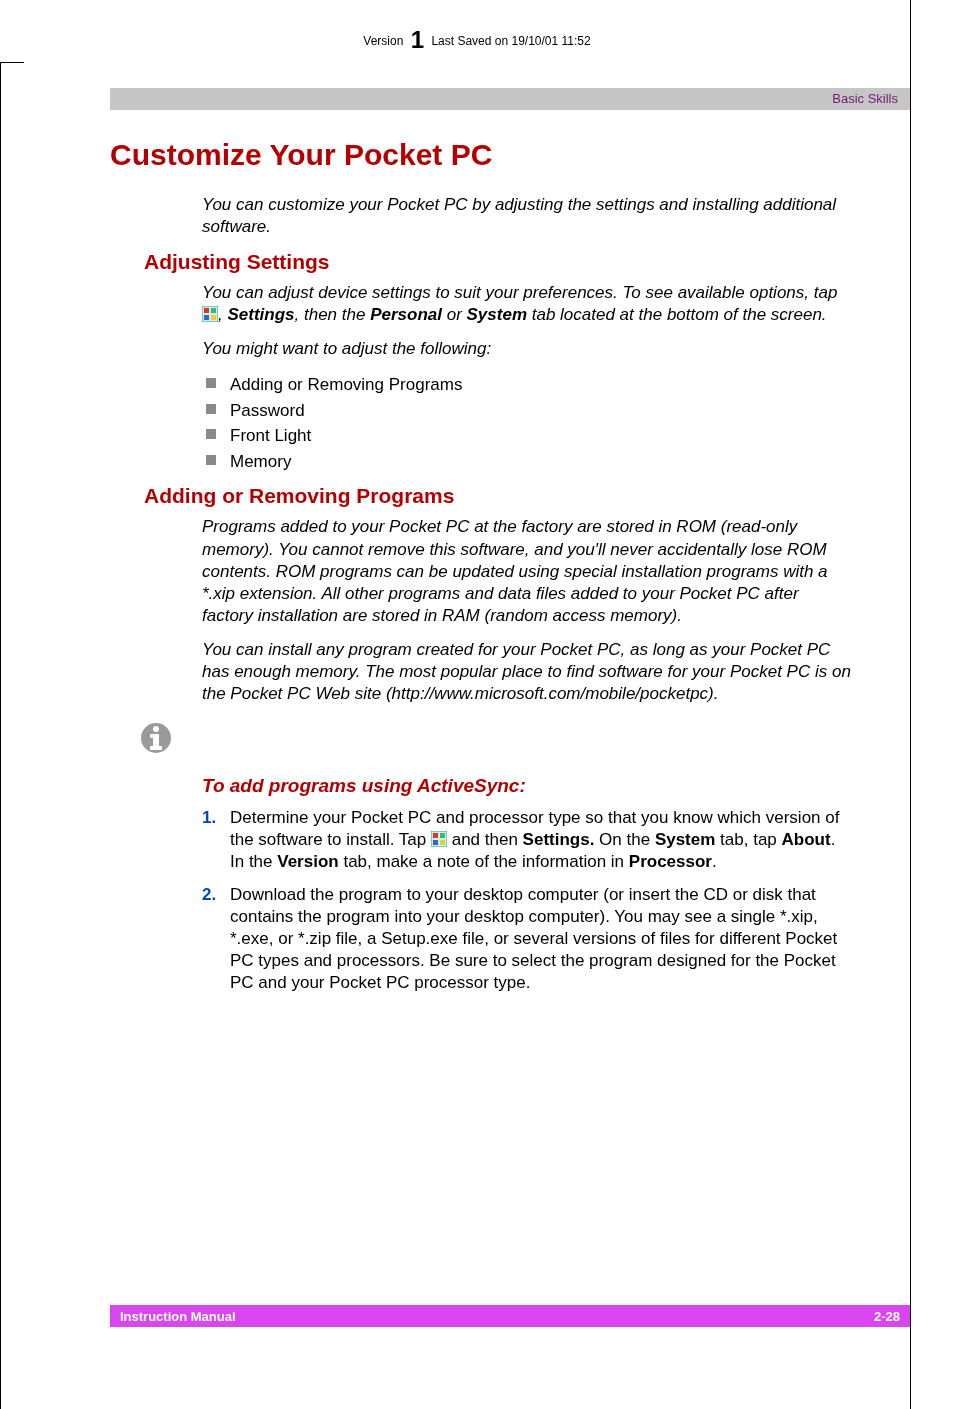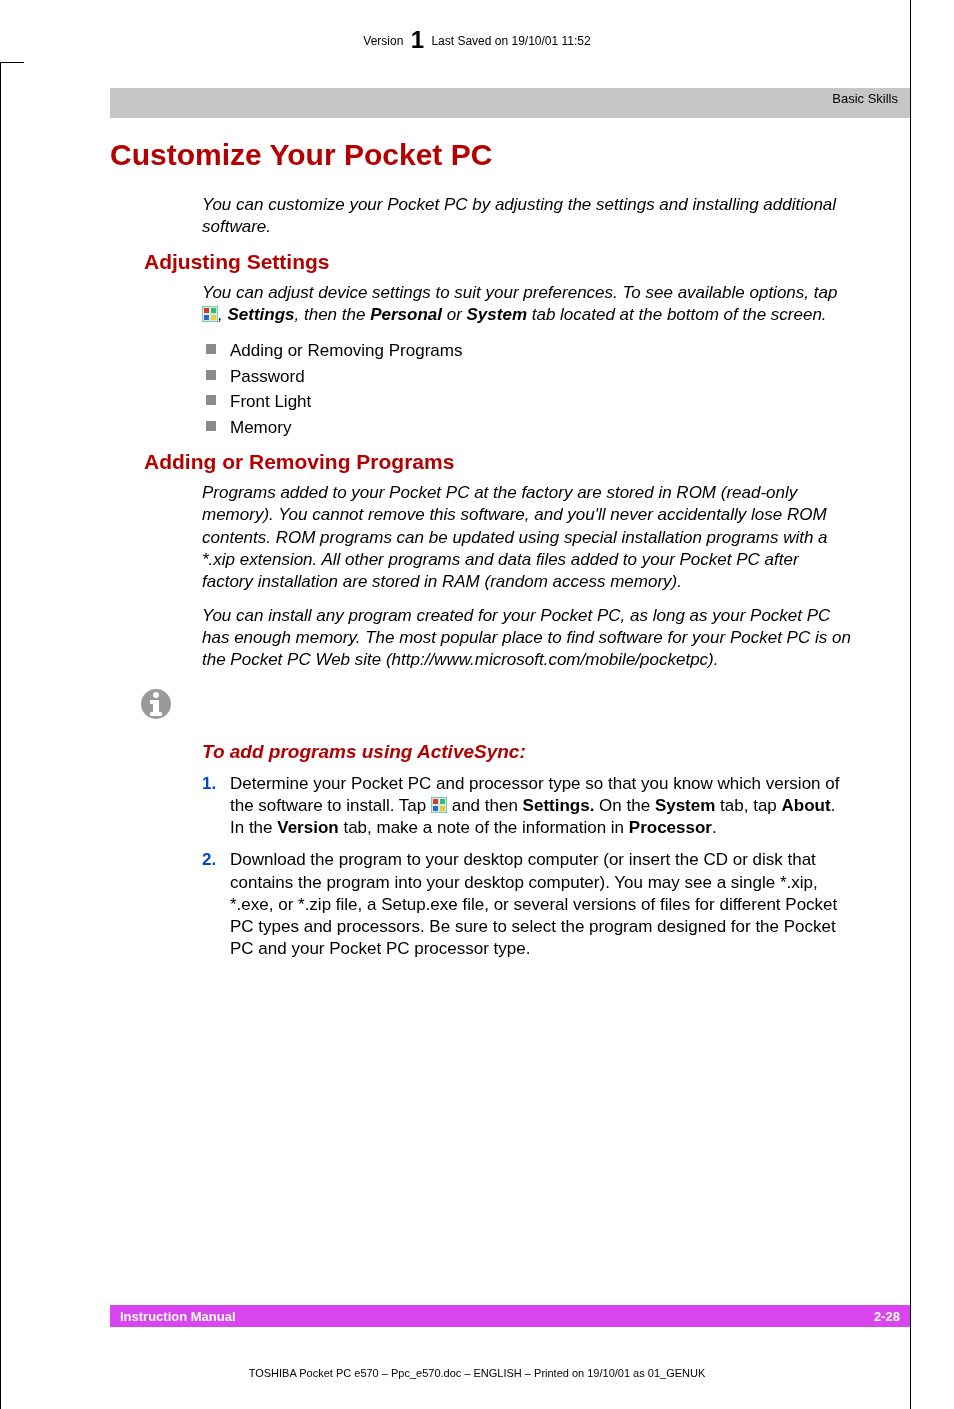--- a/index.html
+++ b/index.html
@@ -42,27 +42,27 @@
     font-size: 24px;
     font-weight: bold;
     vertical-align: -3px;
     padding: 0 4px;
   }
   .header-band {
     position: absolute;
     top: 88px;
     left: 110px;
     right: 44px;
-    height: 30px;
+    height: 22px;
     background: #c6c6c6;
     text-align: right;
     font-size: 13px;
     line-height: 22px;
     padding-right: 12px;
-    color: #000000;
+    color: #701a75;
   }
   .content {
     position: absolute;
     top: 138px;
     left: 110px;
     right: 100px;
   }
   h1.main-title {
     color: #b40000;
     font-size: 30px;
@@ -209,20 +209,21 @@
     <p class="body-text body-indent">
       <span>You can adjust device settings to suit your preferences. To see available options, tap </span><span class="start-icon"><svg viewBox="0 0 16 16">
             <rect x="0" y="0" width="16" height="16" fill="#cfeee6" stroke="#3a7" stroke-width="1"></rect>
             <rect x="2" y="2" width="5" height="5" fill="#d33"></rect>
             <rect x="9" y="2" width="5" height="5" fill="#3b7"></rect>
             <rect x="2" y="9" width="5" height="5" fill="#36c"></rect>
             <rect x="9" y="9" width="5" height="5" fill="#ec3"></rect>
           </svg></span><span>, </span><b>Settings</b><span>, then the </span><b>Personal</b><span> or </span><b>System</b><span> tab located at the bottom of the screen.</span>
     </p>
 
+    <p class="body-text body-indent">You might want to adjust the following:</p>
 
     <ul class="square-list">
       <li>Adding or Removing Programs</li>
       <li>Password</li>
       <li>Front Light</li>
       <li>Memory</li>
     </ul>
 
     <h2 class="sub">Adding or Removing Programs</h2>
 
@@ -261,14 +262,13 @@
       </li>
     </ol>
 
   </div>
 
   <div class="footer-band">
     <span>Instruction Manual</span>
     <span>2-28</span>
   </div>
 
-  <div class="bottom-line">TOSHIBA Pocket PC e570  – Ppc_e570.doc – ENGLISH – Printed on 19/10/01 as 01_GENUK</div>
 </div>
 
 </body></html>

